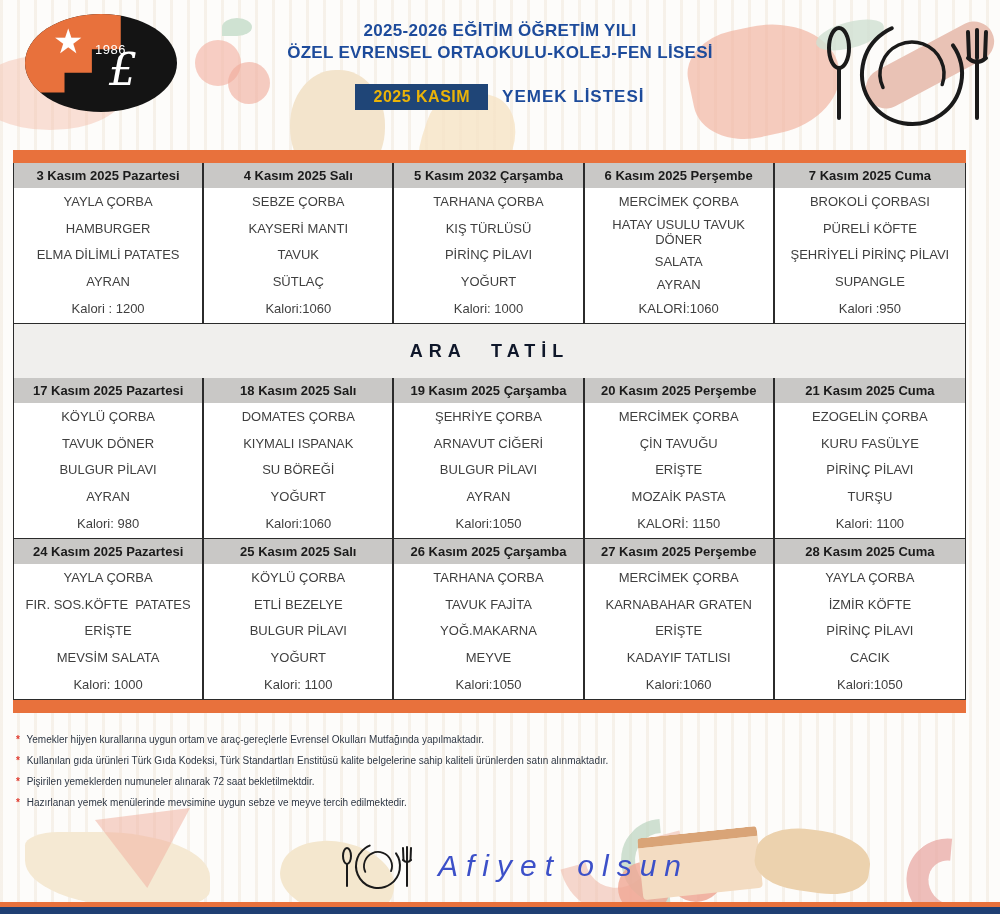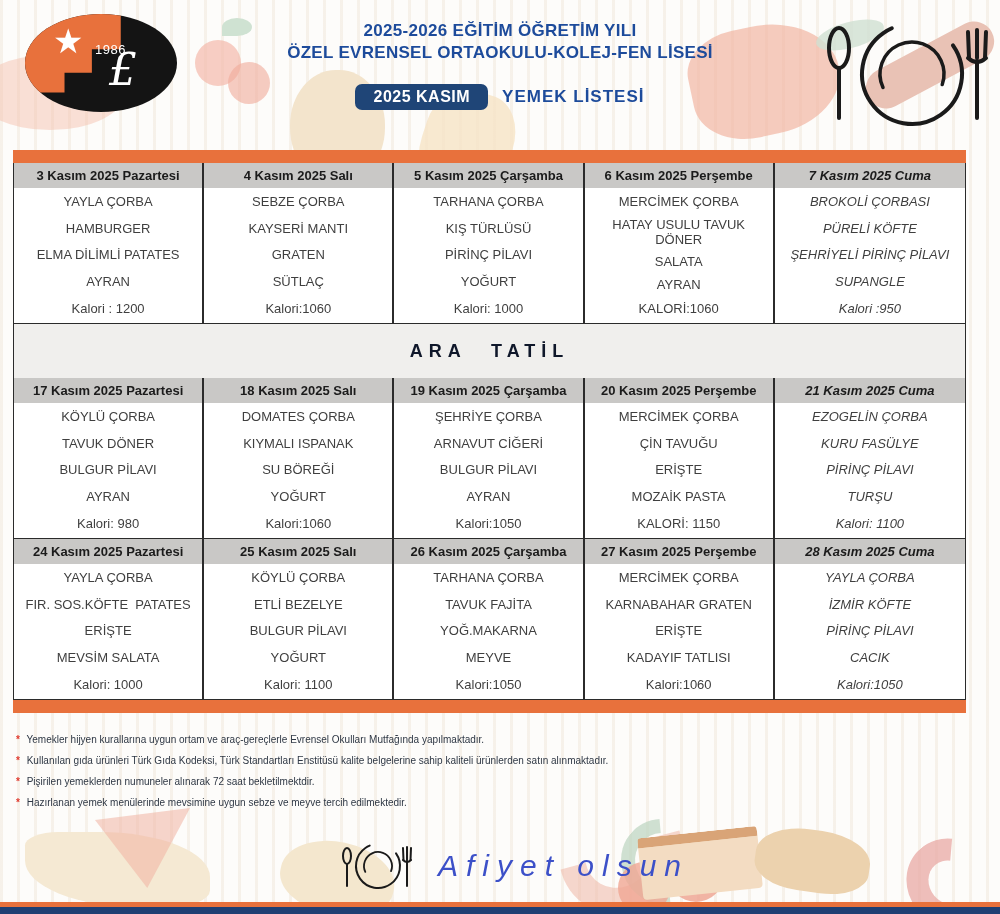--- a/index.html
+++ b/index.html
@@ -25,33 +25,33 @@
   .logo .orange-part{position:absolute;inset:0;background:var(--orange);
     clip-path:polygon(0% 0%,63% 0%,63% 36%,44% 36%,44% 60%,26% 60%,26% 80%,0% 80%);}
   .logo .star{position:absolute;left:28px;top:10px;color:#fff;font-size:34px;line-height:1;}
   .logo .year{position:absolute;left:70px;top:28px;color:#fff;font-weight:normal;font-size:13px;letter-spacing:.5px;}
   .logo .script{position:absolute;left:84px;top:34px;color:#fff;font-family:"DejaVu Serif",serif;
     font-style:italic;font-size:44px;line-height:1;}
   .titles{position:absolute;left:250px;top:20px;width:500px;text-align:center;z-index:3;}
   .title-line{color:var(--title-blue);font-weight:bold;font-size:17px;letter-spacing:.3px;line-height:22px;}
   .badge-row{position:absolute;left:250px;top:84px;width:500px;display:flex;justify-content:center;
     align-items:center;gap:14px;z-index:3;}
-  .month-badge{background:var(--navy);color:#ffffff;font-weight:bold;font-size:16px;
-    padding:4px 18px;letter-spacing:.5px;border-radius:7px;}
+  .month-badge{background:var(--navy);color:#eab308;font-weight:bold;font-size:16px;
+    padding:4px 18px;letter-spacing:.5px;}
   .list-label{color:var(--title-blue);font-weight:bold;font-size:17px;letter-spacing:1px;}
   .plate-top{position:absolute;right:8px;top:6px;z-index:3;}
 
   
   .menu-table{position:absolute;left:13px;top:150px;width:953px;z-index:3;}
   .orange-bar{height:13px;background:var(--orange);}
   .week{display:grid;grid-template-columns:repeat(5,1fr);border:1.5px solid var(--border-dark);
     border-top:none;background:#fff;}
   .menu-table .orange-bar.top{border:none;}
   .day{border-right:2px solid var(--border-dark);display:flex;flex-direction:column;}
-  .day:last-child{border-right:none;font-style:italic;}
+  .day:last-child{border-right:none;}
   .day-header{height:25px;background:var(--header-gray);display:flex;align-items:center;justify-content:center;
     font-weight:bold;font-size:13px;color:#1b1b1b;}
   .day-body{height:135px;display:flex;flex-direction:column;justify-content:space-between;
     padding:7px 3px;text-align:center;}
   .menu-item{font-size:13px;color:#3f3f3f;line-height:1.15;white-space:pre-wrap;}
   .calories{font-size:13px;color:#3f3f3f;}
   .break-row{height:54px;background:var(--break-bg);border-left:1.5px solid var(--border-dark);
     border-right:1.5px solid var(--border-dark);display:flex;align-items:center;justify-content:center;
     font-weight:bold;font-size:18px;color:#0f172a;letter-spacing:6px;word-spacing:14px;}
 
@@ -135,27 +135,27 @@
               <div class="menu-item">ELMA DİLİMLİ PATATES</div>
               <div class="menu-item">AYRAN</div>
               <div class="calories">Kalori : 1200</div>
             </div>
           </div>
           <div class="day">
             <div class="day-header">4 Kasım 2025 Salı</div>
             <div class="day-body">
               <div class="menu-item">SEBZE ÇORBA</div>
               <div class="menu-item">KAYSERİ MANTI</div>
-              <div class="menu-item">GRATEN</div>
+              <div class="menu-item">TAVUK</div>
               <div class="menu-item">SÜTLAÇ</div>
               <div class="calories">Kalori:1060</div>
             </div>
           </div>
           <div class="day">
-            <div class="day-header">5 Kasım 2025 Çarşamba</div>
+            <div class="day-header">5 Kasım 2032 Çarşamba</div>
             <div class="day-body">
               <div class="menu-item">TARHANA ÇORBA</div>
               <div class="menu-item">KIŞ TÜRLÜSÜ</div>
               <div class="menu-item">PİRİNÇ PİLAVI</div>
               <div class="menu-item">YOĞURT</div>
               <div class="calories">Kalori: 1000</div>
             </div>
           </div>
           <div class="day">
             <div class="day-header">6 Kasım 2025 Perşembe</div>

